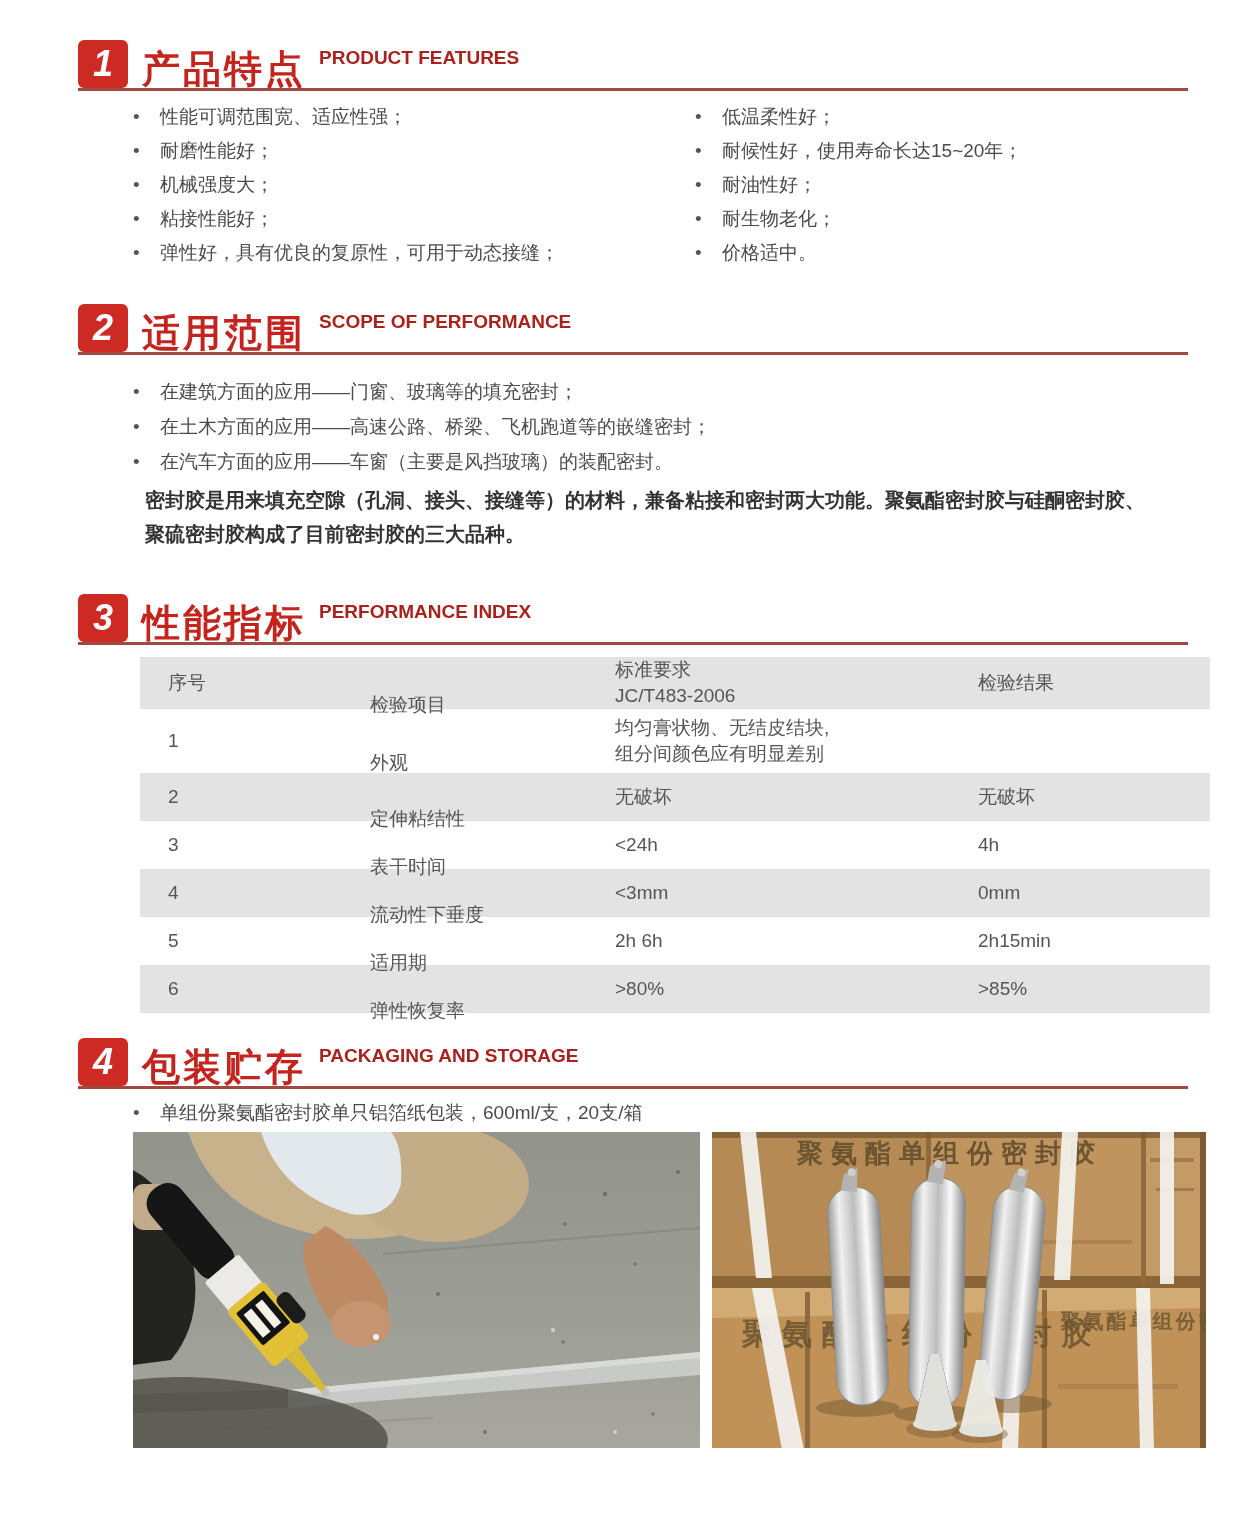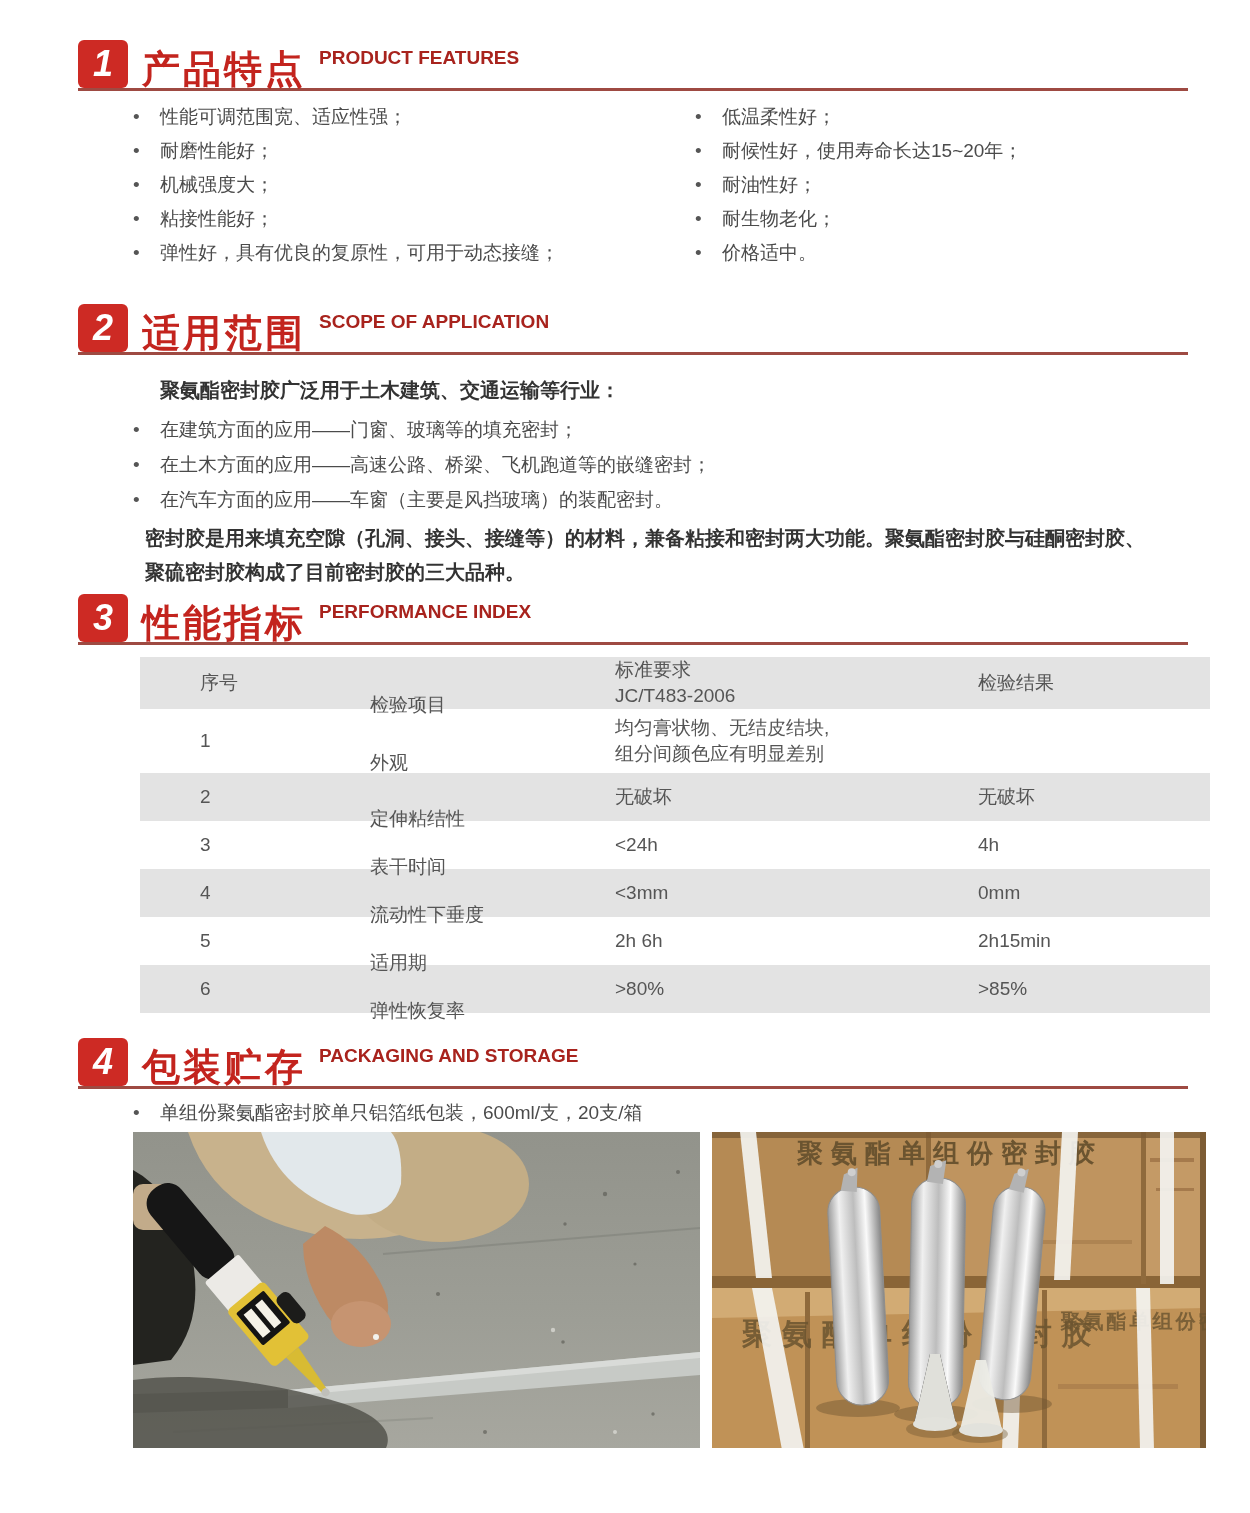--- a/index.html
+++ b/index.html
@@ -26,21 +26,21 @@
   .scope-intro{font-weight:bold;color:#333;font-size:20px;margin:0 0 6px 27px;line-height:32px;}
   .scope .fitem{line-height:35px;}
   .scope-note{font-weight:bold;color:#333;font-size:20px;margin:4px 0 0 12px;
     line-height:34px;white-space:pre-line;}
   .ptable{position:absolute;top:657px;left:140px;width:1070px;font-size:19px;color:#555;}
   .prow{display:flex;align-items:center;}
   .prow.band{background:#e3e3e3;}
   .prow.hrow{height:52px;background:#e3e3e3;}
   .prow.r-tall{height:64px;}
   .prow.r-std{height:48px;}
-  .c1{width:200px;padding-left:60px;box-sizing:border-box;}
+  .c1{width:200px;padding-left:28px;box-sizing:border-box;}
   .c2{width:250px;padding-left:30px;box-sizing:border-box;margin-top:44px;}
   .c3{width:370px;padding-left:25px;box-sizing:border-box;white-space:pre-line;line-height:26px;}
   .c4{flex:1;padding-left:18px;box-sizing:border-box;white-space:pre-line;line-height:26px;}
   .pack-bullet{position:absolute;top:1096px;left:133px;width:1060px;}
   .photo{position:absolute;top:1132px;height:316px;overflow:hidden;background:#999;text-align:center;}
   .photo-left{left:133px;width:567px;}
   .photo-right{left:712px;width:494px;}
   svg text{font-family:"Liberation Sans",sans-serif;}
 </style>
 </head>
@@ -98,26 +98,25 @@
         <span class="dot">•</span>
         <span class="ftext">价格适中。</span>
       </div>
   </div>
 </div>
 
 <div class="sec" style="top:302px;">
   <div class="sec-header">
     <div class="badge">2</div>
     <div class="tcn">适用范围</div>
-    <div class="ten">SCOPE OF APPLICATION</div>
+    <div class="ten">SCOPE OF PERFORMANCE</div>
   </div>
 </div>
 
 <div class="scope">
-  <div class="scope-intro">聚氨酯密封胶广泛用于土木建筑、交通运输等行业：</div>
   <div class="fitem">
       <span class="dot">•</span>
       <span class="ftext">在建筑方面的应用——门窗、玻璃等的填充密封；</span>
     </div>
   <div class="fitem">
       <span class="dot">•</span>
       <span class="ftext">在土木方面的应用——高速公路、桥梁、飞机跑道等的嵌缝密封；</span>
     </div>
   <div class="fitem">
       <span class="dot">•</span>

